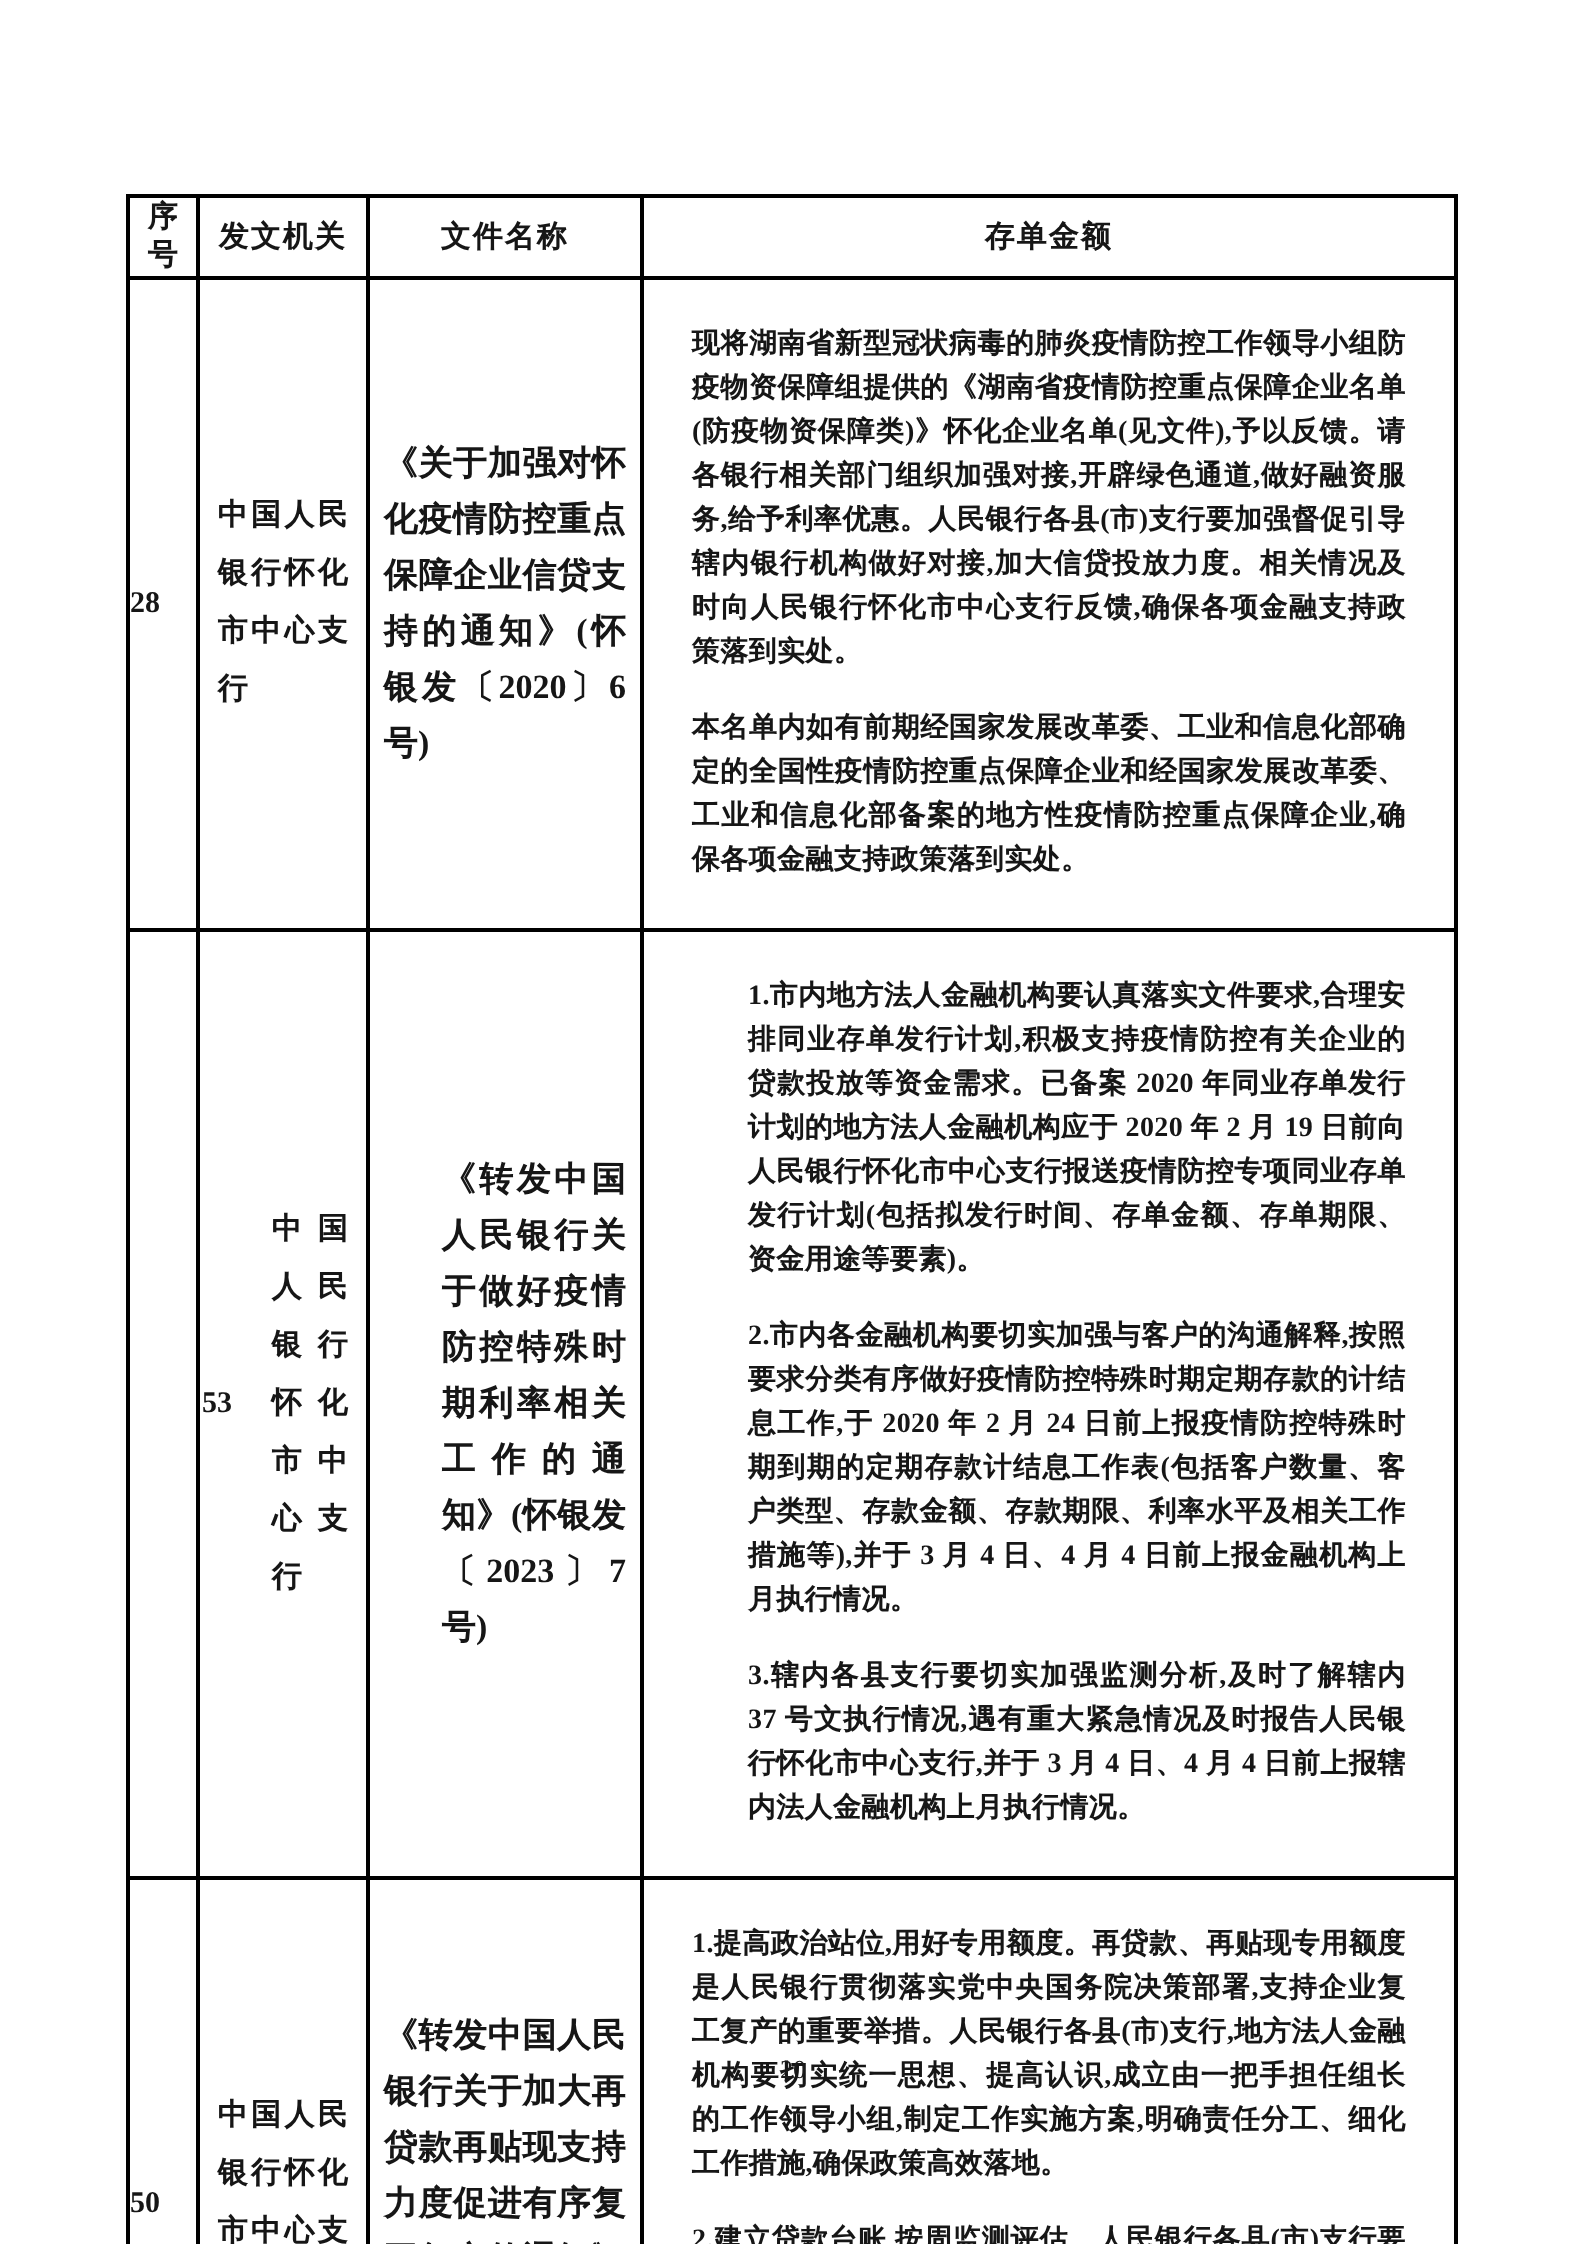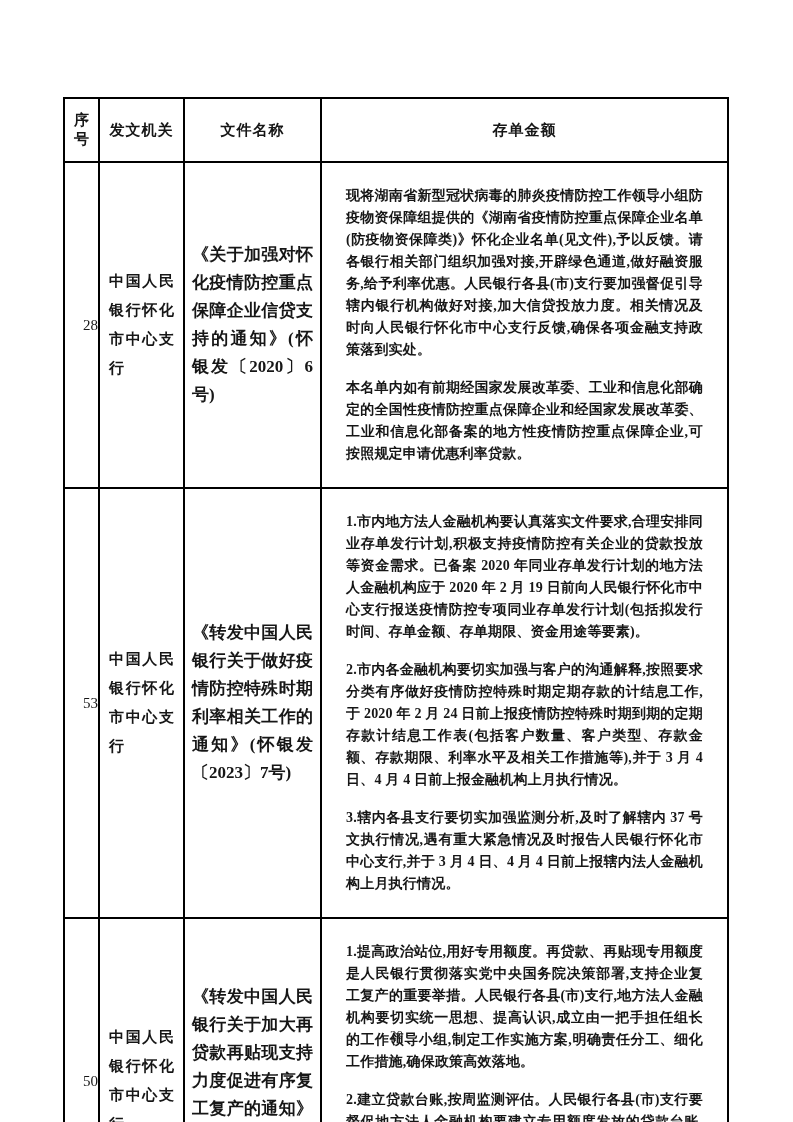--- a/index.html
+++ b/index.html
@@ -25,26 +25,26 @@
     vertical-align: middle;
     font-weight: bold;
     padding: 0;
   }
   .doc-table thead th {
     height: 39px;
     font-size: 15px;
     text-align: center;
     letter-spacing: 1px;
   }
-  th.h-no div { width: 18px; margin: 12px auto; line-height: 19px; letter-spacing: 0; }
+  th.h-no div { width: 18px; margin: 0 auto; line-height: 19px; letter-spacing: 0; }
 
   td.c-no {
-    text-align: right;
+    text-align: left;
     font-size: 15px;
-    font-weight: normal;
+    font-weight: bold;
     font-family: "Liberation Serif", serif;
   }
   td.c-agency { padding: 0 9px; margin-top: 24px; }
   td.c-agency div {
     font-size: 15px;
     line-height: 29px;
     text-align: justify;
     text-justify: inter-ideograph;
   }
   td.c-doc { padding: 0 7px; }
@@ -60,21 +60,21 @@
   }
   td.c-content p {
     margin: 16px;
     font-size: 14px;
     line-height: 22px;
     text-align: justify;
     text-justify: inter-ideograph;
     letter-spacing: 0.2px;
   }
   tr.row-28 td { height: 250px; }
-  tr.row-29 td { height: 339px; }
+  tr.row-29 td { height: 339px; padding-left: 36px; }
   tr.row-30 td { height: 264px; }
 
   .page-number {
     position: absolute;
     left: 0; top: 1027px;
     width: 793px;
     text-align: center;
     font-size: 13px;
     font-family: "Liberation Serif", serif;
     color: #1c1c1c;
@@ -106,21 +106,21 @@
       <tr class="row-28">
         <td class="c-no">28</td>
         <td class="c-agency">
           <div>中国人民银行怀化市中心支行</div>
         </td>
         <td class="c-doc">
           <div>《关于加强对怀化疫情防控重点保障企业信贷支持的通知》(怀银发〔2020〕6号)</div>
         </td>
         <td class="c-content">
           <p>现将湖南省新型冠状病毒的肺炎疫情防控工作领导小组防疫物资保障组提供的《湖南省疫情防控重点保障企业名单(防疫物资保障类)》怀化企业名单(见文件),予以反馈。请各银行相关部门组织加强对接,开辟绿色通道,做好融资服务,给予利率优惠。人民银行各县(市)支行要加强督促引导辖内银行机构做好对接,加大信贷投放力度。相关情况及时向人民银行怀化市中心支行反馈,确保各项金融支持政策落到实处。</p>
-          <p>本名单内如有前期经国家发展改革委、工业和信息化部确定的全国性疫情防控重点保障企业和经国家发展改革委、工业和信息化部备案的地方性疫情防控重点保障企业,可按照规定申请优惠利率贷款。</p>
+          <p>本名单内如有前期经国家发展改革委、工业和信息化部确定的全国性疫情防控重点保障企业和经国家发展改革委、工业和信息化部备案的地方性疫情防控重点保障企业,确保各项金融支持政策落到实处。</p>
         </td>
       </tr>
       <tr class="row-29">
         <td class="c-no">53</td>
         <td class="c-agency">
           <div>中国人民银行怀化市中心支行</div>
         </td>
         <td class="c-doc">
           <div>《转发中国人民银行关于做好疫情防控特殊时期利率相关工作的通知》(怀银发〔2023〕7号)</div>
         </td>

